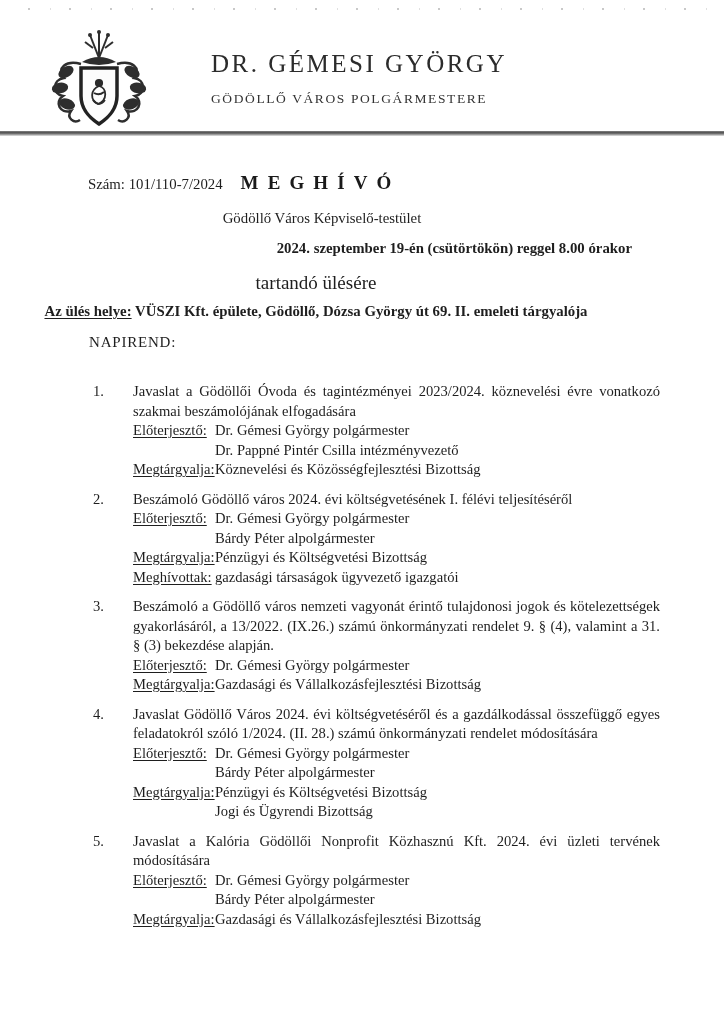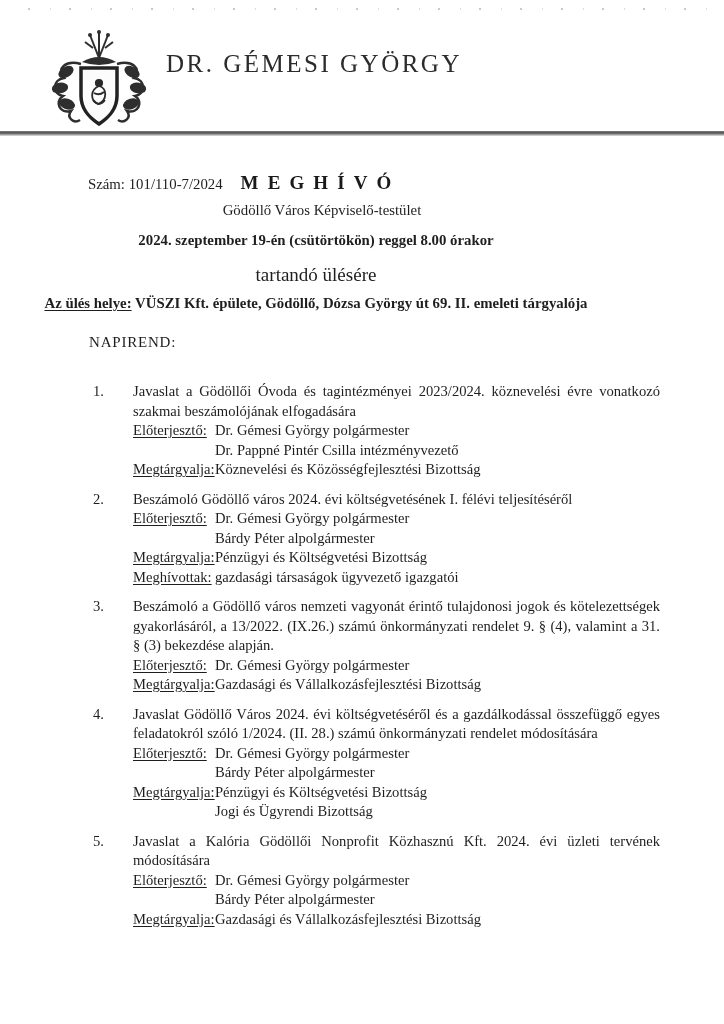--- a/index.html
+++ b/index.html
@@ -29,20 +29,21 @@
       transparent 6px 22px, rgba(140,140,140,.55) 22px 23px,
       transparent 23px 41px);
     opacity: .5;
   }
   .letterhead {
     position: absolute;
     top: 30px;
     left: 44px;
     display: flex;
     align-items: flex-start;
+    gap: 45px;
   }
   .crest { flex: 0 0 auto; }
   .letterhead-text { margin-left: 12px; padding-top: 20px; }
   .lh-name {
     font-size: 25px;
     letter-spacing: 2.5px;
     color: #2b2b2b;
     white-space: nowrap;
   }
   .lh-role {
@@ -77,22 +78,22 @@
     text-align: center;
   }
   .doc-title {
     margin: 0;
     font-size: 19px;
     font-weight: bold;
     letter-spacing: 0.48em;
     padding-left: 0.48em; 
     color: #1a1a1a;
   }
-  .org-line      { margin-top: 8px; font-size: 14.8px; padding-left: 12px; }
-  .datetime-line { margin-top: 13px; font-size: 14.8px; font-weight: bold; }
+  .org-line      { margin-top: 16px; font-size: 14.8px; padding-left: 12px; }
+  .datetime-line { margin-top: 13px; font-size: 14.8px; font-weight: bold; text-align: right; }
   .meeting-phrase{ margin-top: 15px; font-size: 19px; }
   .location-line { margin-top: 9px;  font-size: 14.8px; font-weight: bold; text-align: center; }
   .loc-label { text-decoration: underline; text-underline-offset: 2px; }
   .agenda-heading {
     position: absolute;
     top: 334px;
     left: 89px;
     font-size: 15px;
     letter-spacing: 0.8px;
   }
@@ -164,20 +165,21 @@
 
       <g stroke="#2a2a2a" stroke-width="1.8" fill="none">
         <circle cx="55" cy="53" r="3.2" fill="#2a2a2a"></circle>
         <path d="M55 56 C63 58 64 70 54 74 C46 70 46 60 55 56 Z"></path>
         <path d="M50 63 Q55 66 60 62"></path>
         <path d="M49 70 Q55 78 61 70"></path>
       </g>
     </svg>
     <div class="letterhead-text">
       <div class="lh-name">DR. GÉMESI GYÖRGY</div>
+      <div class="lh-role">GÖDÖLLŐ VÁROS POLGÁRMESTERE</div>
     </div>
   </header>
 
   <div class="rule"></div>
 
   <div class="doc-number">Szám: 101/110-7/2024</div>
 
   <div class="center-block">
     <h1 class="doc-title">MEGHÍVÓ</h1>
     <div class="org-line">Gödöllő Város Képviselő-testület</div>

